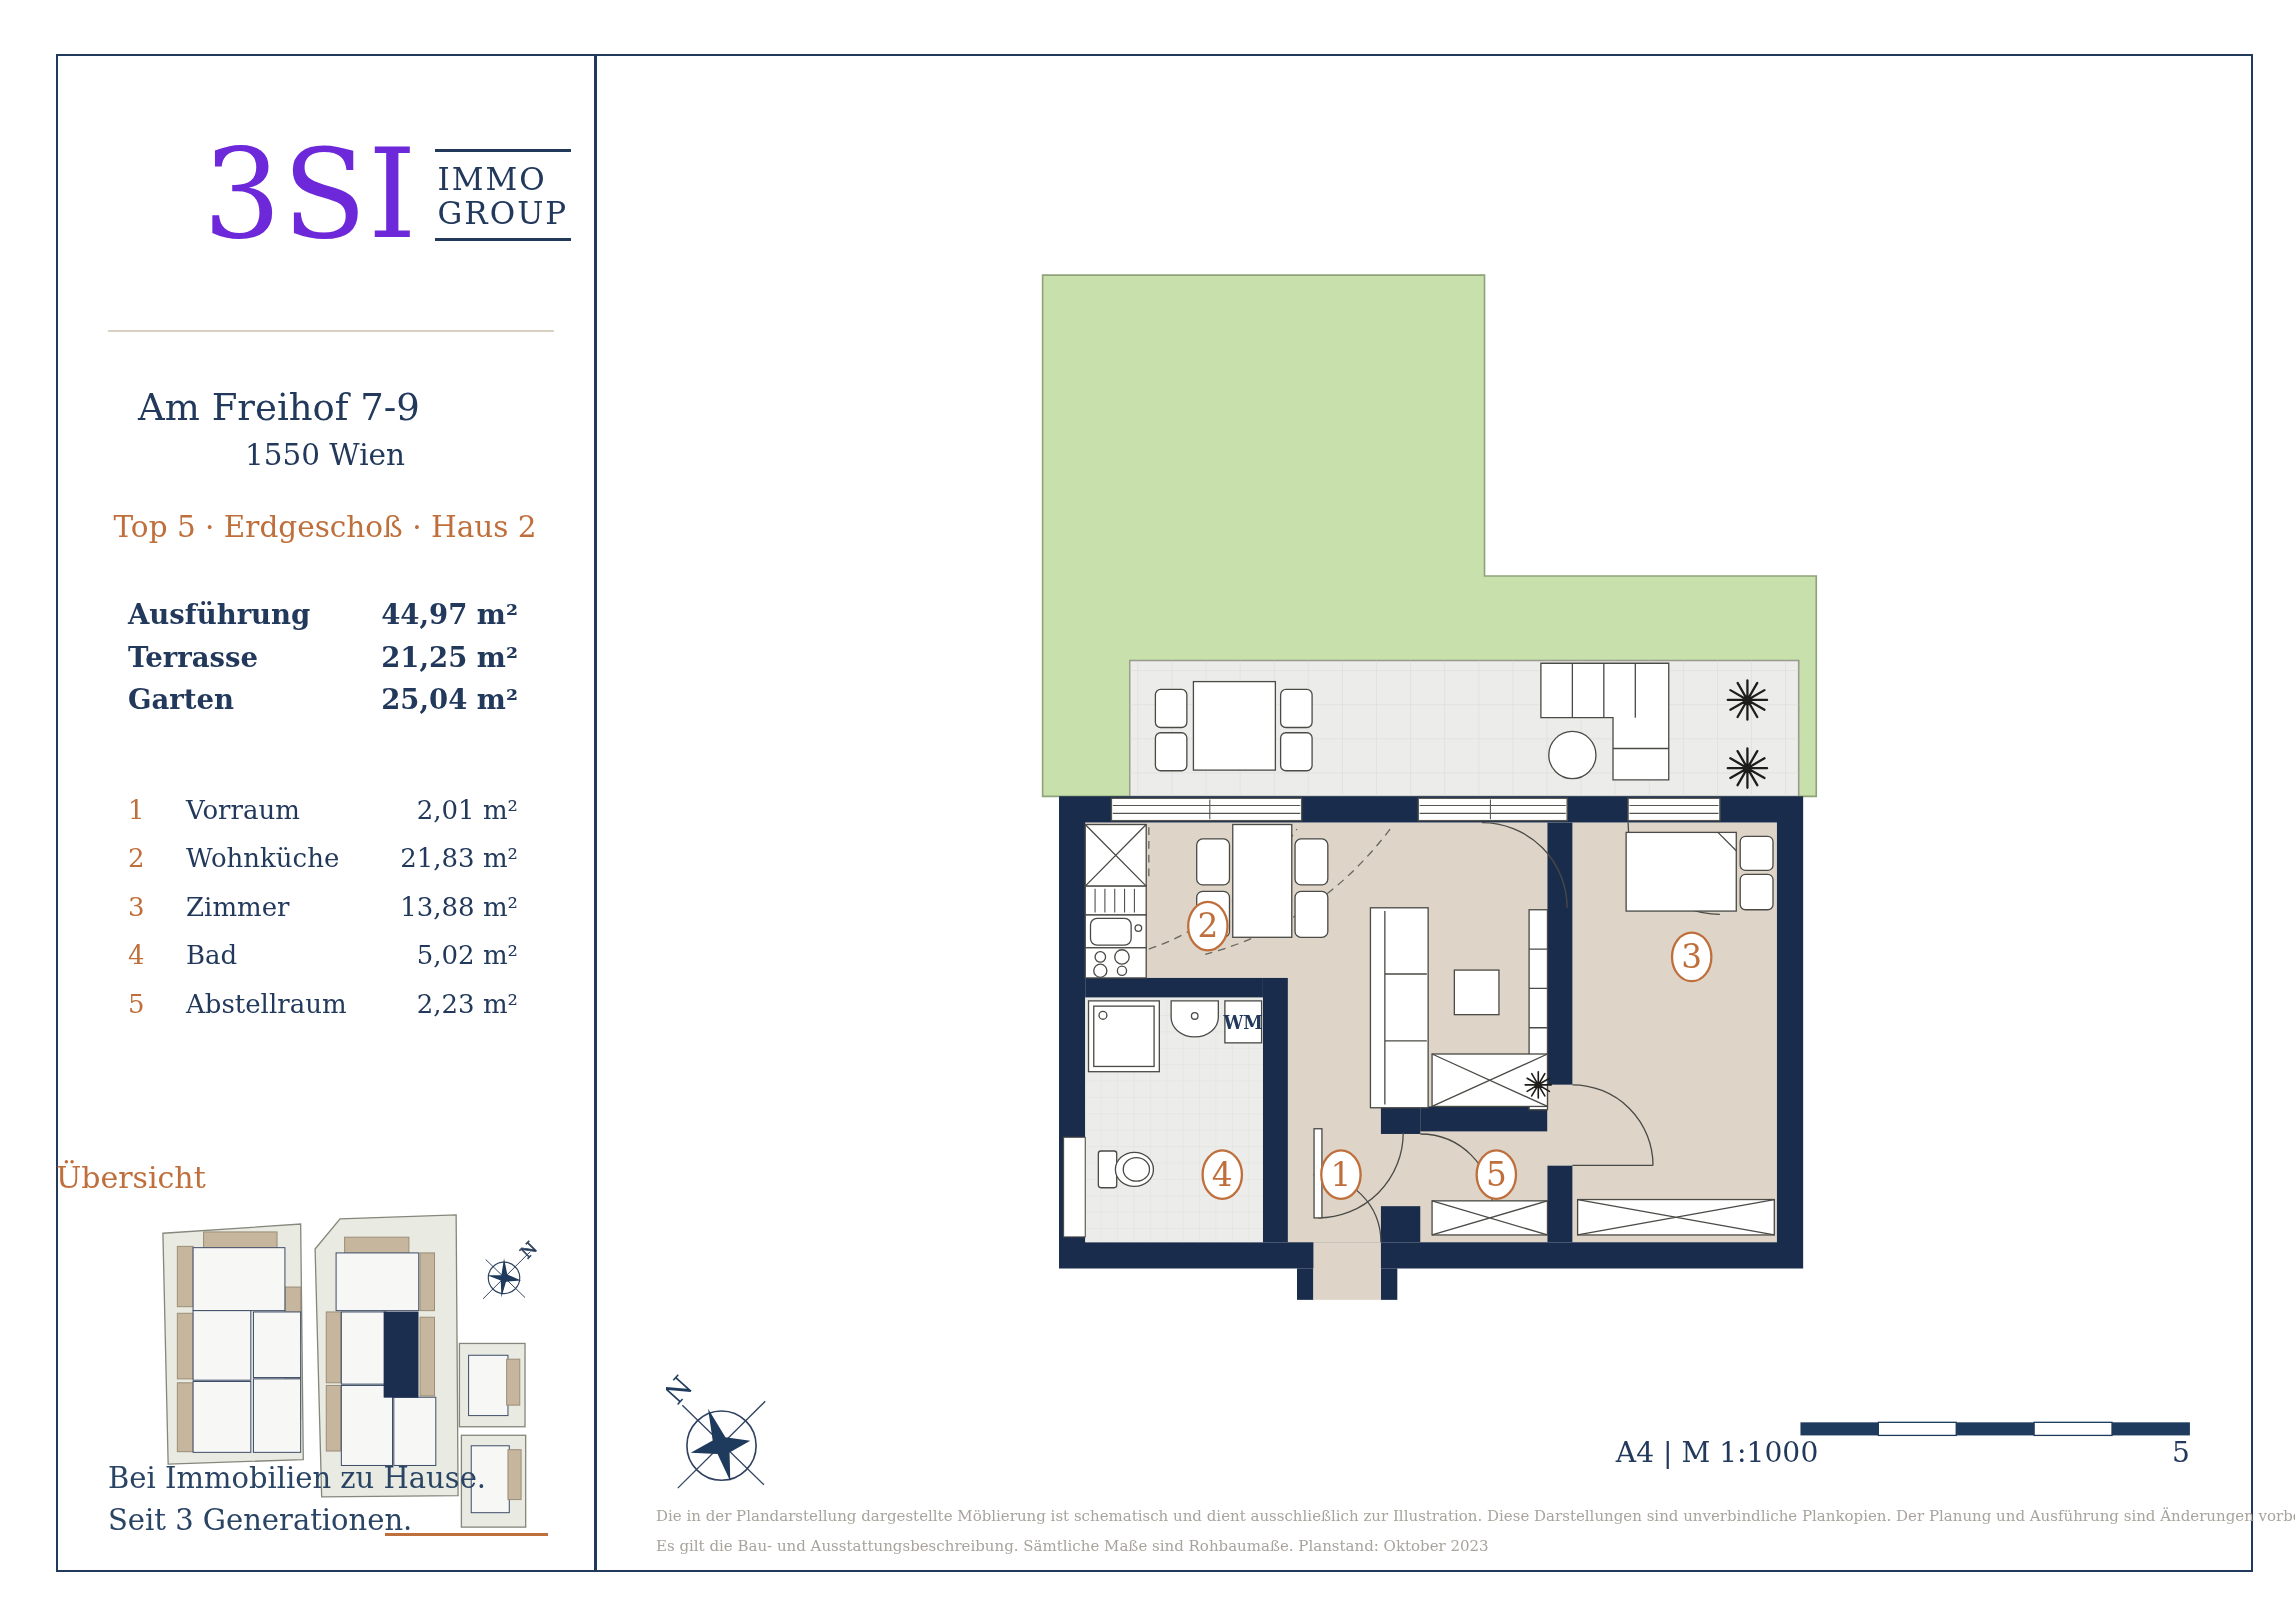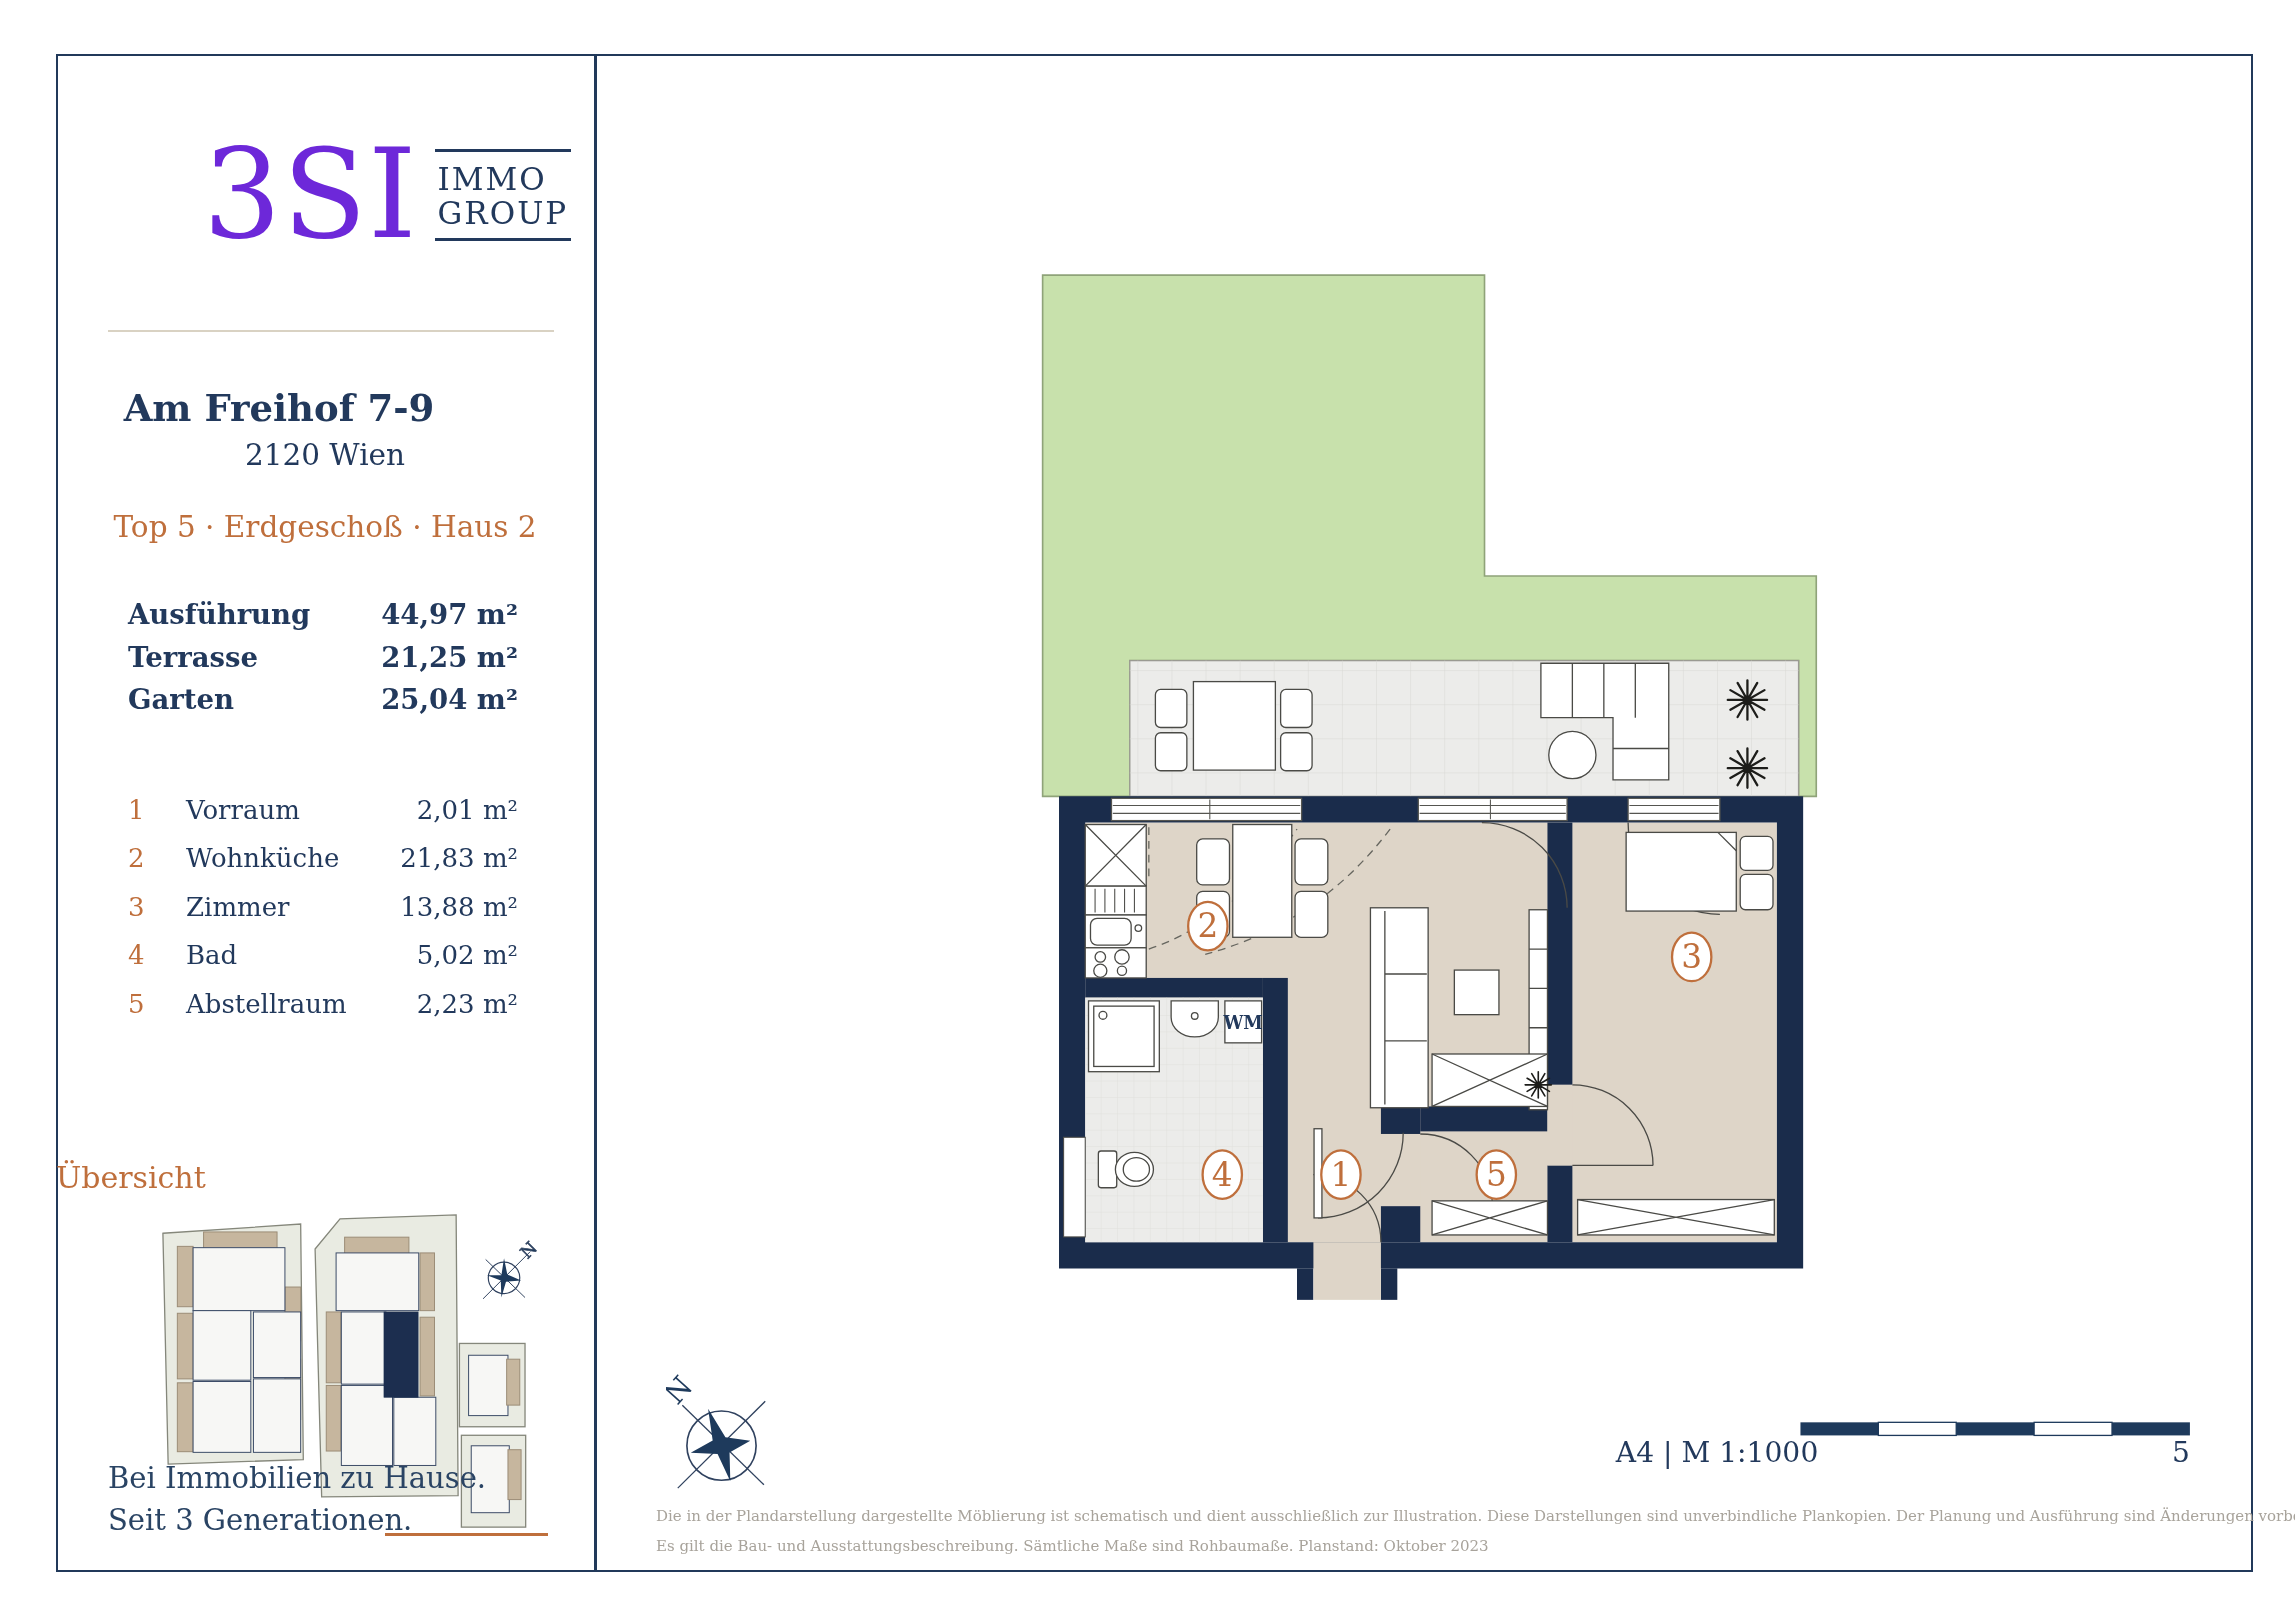--- a/index.html
+++ b/index.html
@@ -8,21 +8,21 @@
   .abs{position:absolute;}
   .page-frame{left:56px;top:54px;width:2193px;height:1514px;border:2.6px solid #21395a;}
   .divider{left:594px;top:54px;width:2.6px;height:1516px;background:#21395a;}
   
   .logo-wrap{left:168px;top:146px;display:flex;align-items:center;}
   .logo-mark{font-size:123px;line-height:98px;color:#6d28d9;letter-spacing:1.3px;margin-left:35px;}
   .logo-right{margin-left:17px;border-top:3.3px solid #22395c;border-bottom:3.3px solid #22395c;
               padding:9.2px 2.6px 7.9px 2.6px;color:#22395c;}
   .logo-right div{font-size:31px;line-height:34px;letter-spacing:2px;}
   .sep-line{left:108px;top:330px;width:446px;height:2px;background:#d9d2c3;}
-  .addr1{left:56px;top:386px;width:446px;text-align:center;font-size:37px;font-weight:700;color:#22395c;}
+  .addr1{left:56px;top:386px;width:446px;text-align:center;font-size:37px;font-weight:400;color:#22395c;}
   .addr2{left:56px;top:438px;width:538px;text-align:center;font-size:29.5px;color:#22395c;}
   .unitline{left:56px;top:510px;width:538px;text-align:center;font-size:29.5px;color:#bf6f3c;}
   .arearow{left:128px;width:390px;height:39px;display:flex;justify-content:space-between;
            font-size:27.5px;font-weight:bold;color:#22395c;}
   .roomrow{left:128px;width:390px;height:37px;display:flex;font-size:26px;color:#22395c;}
   .roomrow .num{width:58px;color:#bf6f3c;}
   .roomrow .lbl{flex:1;}
   .uebersicht{left:56px;top:1160px;width:538px;text-align:left;font-size:30px;color:#bf6f3c;}
   .tag1{left:108px;top:1461px;font-size:29px;color:#2a4464;}
   .tag2{left:108px;top:1503px;font-size:29px;color:#2a4464;}
@@ -41,21 +41,21 @@
 <div class="abs logo-wrap">
   <span class="logo-mark">3SI</span>
   <span class="logo-right">
     <div>IMMO</div>
     <div>GROUP</div>
   </span>
 </div>
 <div class="abs sep-line"></div>
 
 <div class="abs addr1">Am Freihof 7-9</div>
-<div class="abs addr2">2120 Wien</div>
+<div class="abs addr2">1550 Wien</div>
 <div class="abs unitline">Top 5 · Erdgeschoß · Haus 2</div>
 
 <div class="abs arearow" style="top:598px">
   <span>Ausführung</span>
   <span>44,97 m²</span>
 </div>
 <div class="abs arearow" style="top:641px">
   <span>Terrasse</span>
   <span>21,25 m²</span>
 </div>

